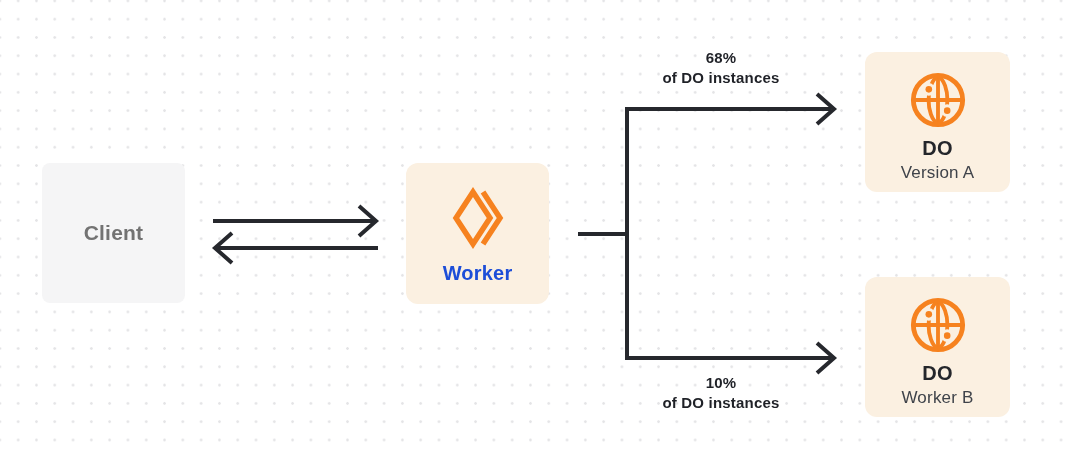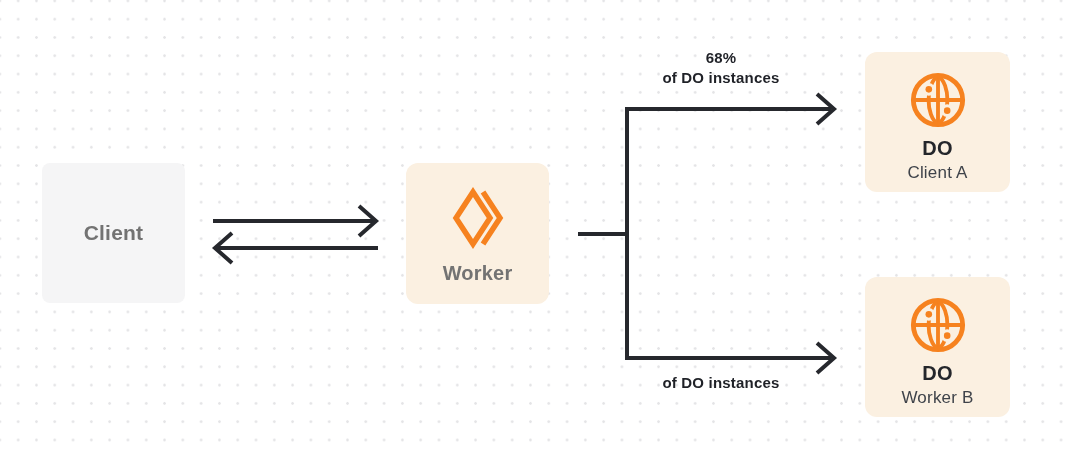--- a/index.html
+++ b/index.html
@@ -26,21 +26,21 @@
   .node-cream{
     background:var(--node-cream,#fbf0e1);
     border-radius:12px;
   }
   .client-node{left:42px;top:163px;width:143px;height:140px;}
   .client-label{
     font-size:21px;font-weight:bold;color:#737373;letter-spacing:.2px;
   }
   .worker-node{left:406px;top:163px;width:143px;height:141px;padding-top:4px;}
   .worker-label{
-    font-size:20px;font-weight:bold;color:#737373;margin-top:13px;letter-spacing:.2px;
+    font-size:20px;font-weight:bold;color:#1d4ed8;margin-top:13px;letter-spacing:.2px;
   }
   .do-node{width:145px;height:140px;padding-top:10px;}
   .do-a-node{left:865px;top:52px;}
   .do-b-node{left:865px;top:277px;}
   .do-title{
     font-size:20px;font-weight:bold;color:#24262b;margin-top:8px;letter-spacing:.2px;
   }
   .do-subtitle{
     font-size:17px;font-weight:normal;color:#3f434a;margin-top:3px;letter-spacing:.2px;
   }
@@ -106,21 +106,21 @@
         <path d="M30 5 V55" stroke-width="4"></path>
         <path d="M30 5 C17 13, 17 47, 30 55" stroke-width="4"></path>
         <path d="M30 5 C43 13, 43 47, 30 55" stroke-width="4"></path>
       </g>
       <circle cx="20.5" cy="19" r="6.5" fill="#fbf0e1"></circle>
       <circle cx="20.5" cy="19" r="3.4" fill="#f6821f"></circle>
       <circle cx="39.5" cy="41" r="6.5" fill="#fbf0e1"></circle>
       <circle cx="39.5" cy="41" r="3.4" fill="#f6821f"></circle>
     </svg>
     <span class="do-title">DO</span>
-    <span class="do-subtitle">Client A</span>
+    <span class="do-subtitle">Version A</span>
   </div>
 
   <div class="node node-cream do-node do-b-node">
     <svg class="icon-svg" width="58" height="58" viewBox="0 0 60 60" xmlns="http://www.w3.org/2000/svg">
       <g stroke="#f6821f" fill="none">
         <circle cx="30" cy="30" r="25.5" stroke-width="5"></circle>
         <path d="M5.5 30 H54.5" stroke-width="4"></path>
         <path d="M30 5 V55" stroke-width="4"></path>
         <path d="M30 5 C17 13, 17 47, 30 55" stroke-width="4"></path>
         <path d="M30 5 C43 13, 43 47, 30 55" stroke-width="4"></path>
@@ -133,16 +133,17 @@
     <span class="do-title">DO</span>
     <span class="do-subtitle">Worker B</span>
   </div>
 
   <div class="edge-label edge-label-top">
     <div>68%</div>
     <div>of DO instances</div>
   </div>
 
   <div class="edge-label edge-label-bottom">
+    <div>10%</div>
     <div>of DO instances</div>
   </div>
 
 </div>
 
 </body></html>

